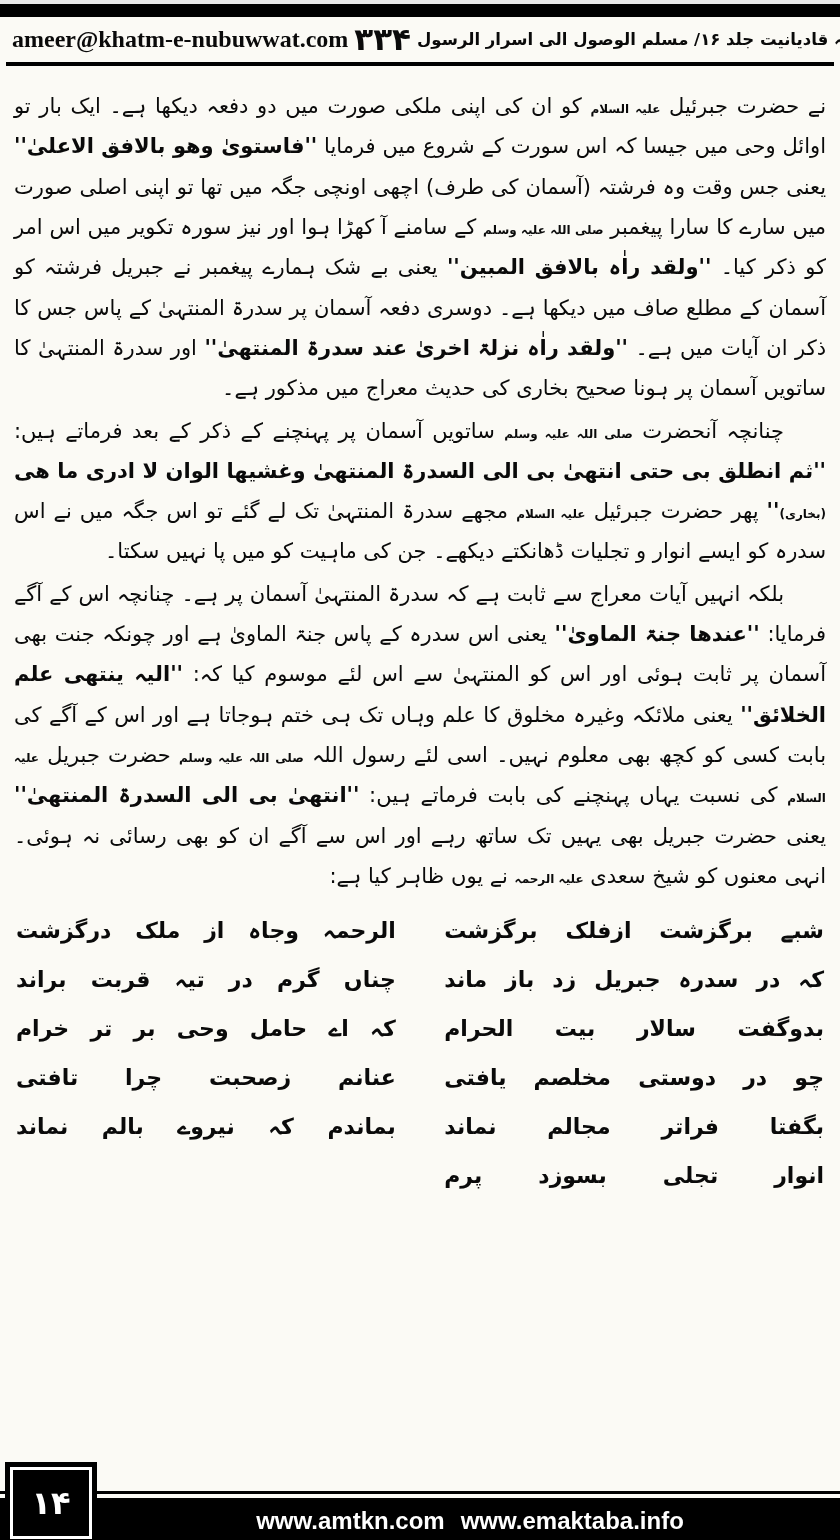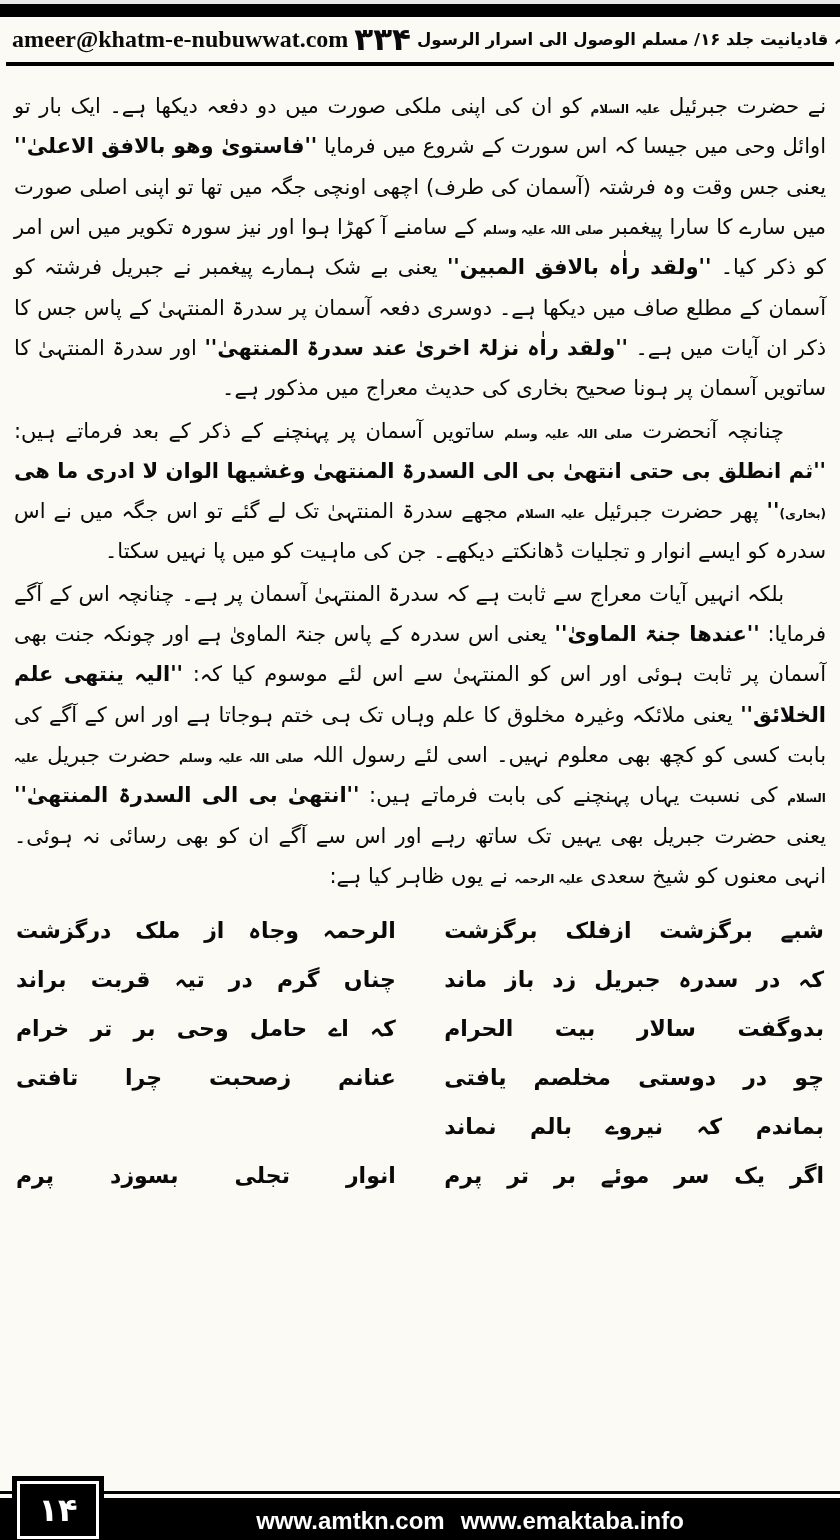--- a/index.html
+++ b/index.html
@@ -98,24 +98,24 @@
   }
   .footer-link {
     color: #fff;
     font-family: "Liberation Sans", sans-serif;
     font-weight: bold;
     font-size: 24px;
     white-space: nowrap;
   }
   .page-number-box {
     position: absolute;
-    left: 17px;
+    left: 10px;
     bottom: 5px;
     width: 82px;
-    height: 58px;
+    height: 72px;
     background: #000;
     border: 3px solid #fff;
     box-shadow: 0 0 0 5px #000;
     color: #fff;
     display: flex;
     align-items: center;
     justify-content: center;
     font-size: 32px;
     font-weight: bold;
     direction: rtl;
@@ -153,24 +153,24 @@
       </div>
       <div class="poem-row">
         <div class="hemistich">بدوگفت سالار بیت الحرام</div>
         <div class="hemistich">کہ اے حامل وحی بر تر خرام</div>
       </div>
       <div class="poem-row">
         <div class="hemistich">چو در دوستی مخلصم یافتی</div>
         <div class="hemistich">عنانم زصحبت چرا تافتی</div>
       </div>
       <div class="poem-row">
+        <div class="hemistich">بگفتا فراتر مجالم نماند</div>
         <div class="hemistich">بماندم کہ نیروے بالم نماند</div>
       </div>
       <div class="poem-row">
-        <div class="hemistich">اگر یک سر موئے بر تر پرم</div>
         <div class="hemistich">انوار تجلی بسوزد پرم</div>
       </div>
     </div>
 
   <div class="footer-rule"></div>
 
   <div class="footer-bar">
     <span class="footer-link">www.amtkn.com</span>
     <span class="footer-link">www.emaktaba.info</span>
   </div>

